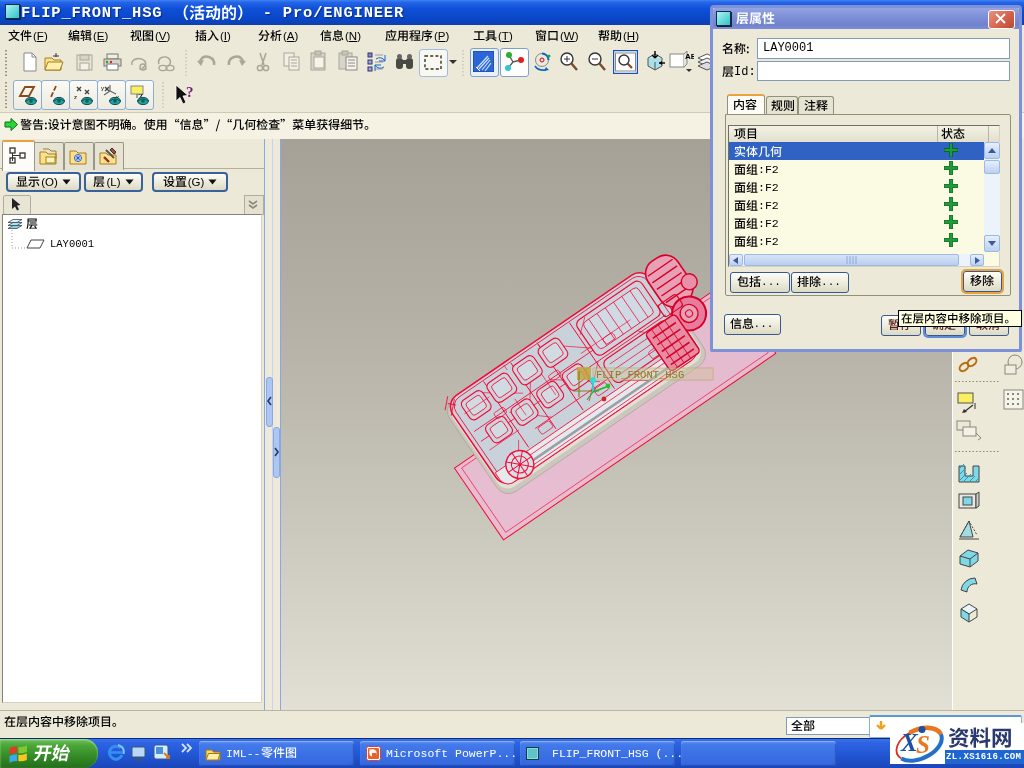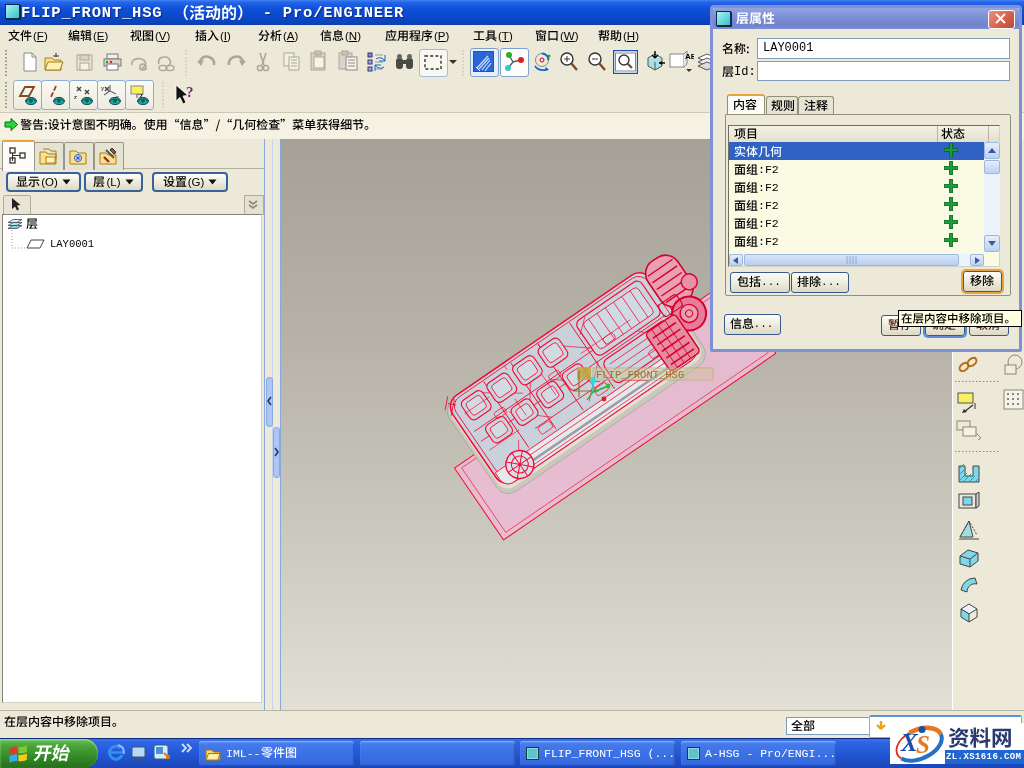--- a/index.html
+++ b/index.html
@@ -581,36 +581,39 @@
 <div class="flex" style="left:205px;top:741px;height:25px;color:#fff;font-size:11.5px;font-family:'Liberation Mono',monospace">
       <svg width="16" height="14" viewBox="0 0 16 14">
         <path d="M1 3h6l1.5 2H15v8H1z" fill="#FFD861" stroke="#A07818"></path>
         <path d="M1 13 L3.5 6.5 H15 L13 13z" fill="#FFEFA8" stroke="#A07818"></path>
       </svg>
       <span style="margin-left:5px">IML--<svg style="display:inline-block;vertical-align:-2px" width="36.0" height="13.4" viewBox="0 -11.0 36.0 13.4">
           <path d="M1.6 -9.7H10.4V-8.9H1.6ZM2.3 -7.0H4.9V-6.4H2.3ZM2.1 -5.8H4.9V-5.1H2.1ZM7.0 -5.8H9.9V-5.1H7.0ZM7.0 -7.0H9.6V-6.4H7.0ZM5.4 -9.3H6.5V-5.7H5.4ZM0.8 -8.3H11.2V-6.1H10.1V-7.6H1.8V-6.1H0.8ZM9.1 -2.6H9.3L9.5 -2.7L10.2 -2.2Q9.7 -1.7 9.1 -1.2Q8.4 -0.8 7.7 -0.4Q6.9 -0.0 6.4 0.2Q6.2 0.1 6.0 -0.1Q5.8 -0.4 5.7 -0.5Q6.1 -0.7 6.6 -0.9Q7.1 -1.1 7.6 -1.4Q8.1 -1.6 8.5 -1.9Q8.9 -2.2 9.1 -2.4ZM3.3 -0.6 3.8 -1.3Q4.4 -1.2 5.0 -1.0Q5.7 -0.8 6.4 -0.6Q7.1 -0.3 7.7 -0.1Q8.3 0.1 8.7 0.3L8.3 1.1Q7.9 0.9 7.3 0.7Q6.7 0.5 6.0 0.2Q5.3 -0.0 4.6 -0.2Q3.9 -0.4 3.3 -0.6ZM2.0 -2.6H9.4V-1.8H2.0ZM5.1 -3.5 5.7 -4.0Q6.0 -3.8 6.4 -3.5Q6.7 -3.2 6.8 -3.0L6.1 -2.4Q6.0 -2.6 5.7 -3.0Q5.4 -3.3 5.1 -3.5ZM6.4 -4.9Q6.9 -4.7 7.5 -4.5Q8.2 -4.3 8.9 -4.1Q9.6 -3.9 10.3 -3.7Q11.1 -3.6 11.7 -3.5Q11.6 -3.4 11.5 -3.2Q11.3 -3.0 11.2 -2.9Q11.1 -2.7 11.0 -2.6Q10.4 -2.7 9.7 -2.9Q8.9 -3.1 8.2 -3.3Q7.5 -3.6 6.8 -3.8Q6.1 -4.1 5.6 -4.4ZM6.1 -5.5 7.0 -5.0Q6.2 -4.5 5.2 -4.0Q4.2 -3.5 3.1 -3.1Q2.0 -2.8 1.0 -2.5Q0.9 -2.7 0.7 -2.9Q0.5 -3.2 0.3 -3.4Q1.1 -3.5 1.9 -3.7Q2.7 -4.0 3.5 -4.2Q4.3 -4.5 5.0 -4.8Q5.6 -5.2 6.1 -5.5Z M19.2 -10.0H20.3V1.0H19.2ZM17.1 -9.5 18.2 -9.3Q18.0 -8.5 17.8 -7.6Q17.6 -6.8 17.3 -6.1Q17.0 -5.4 16.6 -4.9Q16.5 -5.0 16.3 -5.1Q16.2 -5.2 16.0 -5.3Q15.8 -5.4 15.7 -5.5Q16.0 -5.9 16.3 -6.6Q16.6 -7.3 16.8 -8.0Q17.0 -8.7 17.1 -9.5ZM17.4 -7.7H23.0V-6.6H17.1ZM15.8 -4.2H23.5V-3.1H15.8ZM15.1 -10.1 16.2 -9.8Q15.8 -8.7 15.3 -7.7Q14.8 -6.7 14.2 -5.8Q13.6 -4.9 12.9 -4.3Q12.9 -4.4 12.8 -4.6Q12.7 -4.8 12.5 -5.1Q12.4 -5.3 12.3 -5.4Q12.9 -6.0 13.4 -6.7Q13.9 -7.5 14.3 -8.3Q14.8 -9.2 15.1 -10.1ZM13.9 -6.9 15.0 -8.0 15.0 -8.0V1.0H13.9Z M24.9 -9.6H35.1V1.0H33.9V-8.6H26.0V1.0H24.9ZM25.6 -0.5H34.6V0.5H25.6ZM28.4 -3.3 28.9 -3.9Q29.4 -3.9 29.9 -3.7Q30.5 -3.6 30.9 -3.4Q31.4 -3.2 31.8 -3.0L31.3 -2.3Q31.0 -2.5 30.5 -2.7Q30.0 -2.9 29.4 -3.0Q28.9 -3.2 28.4 -3.3ZM28.9 -8.5 29.9 -8.2Q29.5 -7.6 29.1 -7.1Q28.6 -6.6 28.1 -6.2Q27.6 -5.7 27.1 -5.4Q27.0 -5.5 26.9 -5.6Q26.7 -5.7 26.6 -5.9Q26.4 -6.0 26.3 -6.1Q27.1 -6.5 27.8 -7.1Q28.5 -7.8 28.9 -8.5ZM32.1 -7.5H32.3L32.5 -7.6L33.1 -7.2Q32.7 -6.5 31.9 -5.8Q31.2 -5.2 30.3 -4.7Q29.4 -4.3 28.5 -3.9Q27.6 -3.6 26.6 -3.3Q26.6 -3.5 26.5 -3.6Q26.4 -3.8 26.3 -4.0Q26.2 -4.1 26.1 -4.3Q27.0 -4.4 27.9 -4.7Q28.8 -5.0 29.6 -5.4Q30.5 -5.8 31.1 -6.3Q31.7 -6.8 32.1 -7.4ZM28.5 -6.8Q29.1 -6.2 29.9 -5.7Q30.8 -5.2 31.8 -4.9Q32.8 -4.5 33.9 -4.3Q33.7 -4.2 33.5 -3.9Q33.3 -3.7 33.2 -3.5Q32.2 -3.7 31.1 -4.1Q30.1 -4.6 29.2 -5.1Q28.3 -5.7 27.7 -6.4ZM28.8 -7.5H32.4V-6.7H28.2ZM27.3 -1.8 27.8 -2.5Q28.4 -2.4 29.1 -2.3Q29.7 -2.2 30.4 -2.1Q31.0 -1.9 31.6 -1.8Q32.2 -1.6 32.7 -1.5L32.1 -0.7Q31.6 -0.9 30.7 -1.1Q29.9 -1.3 29.0 -1.5Q28.1 -1.7 27.3 -1.8Z" fill="#fff"></path>
         </svg></span>
     </div>
 <div class="abs" style="left:360px;top:741px;width:155px;height:25px;border-radius:3px;background:linear-gradient(180deg,#5b8df2 0%,#4379ea 15%,#3a6fe4 60%,#3567df 100%);box-shadow:inset 0 1px 1px #8ab0f8,inset -1px -1px 1px #2450b0"></div>
+<div class="flex" style="left:366px;top:741px;height:25px;color:#fff;font-size:11.5px;font-family:'Liberation Mono',monospace">
+      <svg width="15" height="15" viewBox="0 0 15 15">
+        <rect x="0.5" y="0.5" width="14" height="14" rx="2" fill="#fff" stroke="#c44"></rect>
+        <rect x="2" y="2" width="11" height="11" rx="1" fill="#E8622C"></rect>
+        <circle cx="7" cy="7" r="3.6" fill="#fff"></circle>
+        <rect x="6" y="7" width="4.4" height="4" fill="#E8622C"></rect>
+        <rect x="3" y="3" width="5" height="4" fill="#fff" opacity="0.5"></rect>
+      </svg>
+      <span style="margin-left:5px">Microsoft PowerP...</span>
+    </div>
 <div class="abs" style="left:520px;top:741px;width:155px;height:25px;border-radius:3px;background:linear-gradient(180deg,#5b8df2 0%,#4379ea 15%,#3a6fe4 60%,#3567df 100%);box-shadow:inset 0 1px 1px #8ab0f8,inset -1px -1px 1px #2450b0"></div>
 <div class="flex" style="left:526px;top:741px;height:25px;color:#fff;font-size:11.5px;font-family:'Liberation Mono',monospace">
       <svg width="13" height="13" viewBox="0 0 13 13">
         <rect x="0.5" y="0.5" width="12" height="12" fill="#8ed8dc" stroke="#12403c"></rect>
         <rect x="2" y="2" width="9" height="9" fill="#5ec4cc"></rect>
       </svg>
-      <span style="margin-left:5px">FLIP_FRONT_HSG (...</span>
+      <span style="margin-left:13px">FLIP_FRONT_HSG (...</span>
     </div>
 <div class="abs" style="left:681px;top:741px;width:155px;height:25px;border-radius:3px;background:linear-gradient(180deg,#5b8df2 0%,#4379ea 15%,#3a6fe4 60%,#3567df 100%);box-shadow:inset 0 1px 1px #8ab0f8,inset -1px -1px 1px #2450b0"></div>
-<div class="flex" style="left:687px;top:741px;height:25px;color:#fff;font-size:11.5px;font-family:'Liberation Mono',monospace">
-      <svg width="13" height="13" viewBox="0 0 13 13">
-        <rect x="0.5" y="0.5" width="12" height="12" fill="#8ed8dc" stroke="#12403c"></rect>
-        <rect x="2" y="2" width="9" height="9" fill="#5ec4cc"></rect>
-      </svg>
-      <span style="margin-left:5px">A-HSG - Pro/ENGI...</span>
-    </div>
 <div class="abs" style="left:710px;top:5px;width:312px;height:347px;background:#ECE9D8;border:3px solid #7E90D8;border-radius:4px 4px 2px 2px;box-sizing:border-box"></div>
 <div class="abs" style="left:713px;top:8px;width:306px;height:21px;background:linear-gradient(180deg,#93A4E0 0%,#8295DA 30%,#7082CE 80%,#7C8ED4 100%);border-radius:2px 2px 0 0"></div>
 <div class="abs" style="left:716px;top:11px;width:13px;height:13px;background:linear-gradient(135deg,#aef2f2,#2fc4c8);border:1px solid #0a2a50;box-shadow:1px 1px 0 #223"></div>
 <div class="flex" style="left:736px;top:10px;height:17px">
       <svg width="39.0" height="14.6" viewBox="0 -12.0 39.0 14.6" style="overflow:visible">
         <path d="M1.5 -10.5H3.1V-6.7Q3.1 -5.8 3.0 -4.8Q3.0 -3.8 2.8 -2.7Q2.7 -1.7 2.4 -0.7Q2.1 0.3 1.7 1.1Q1.5 1.0 1.3 0.8Q1.0 0.7 0.7 0.6Q0.5 0.4 0.3 0.3Q0.7 -0.4 0.9 -1.3Q1.2 -2.2 1.3 -3.1Q1.4 -4.1 1.4 -5.0Q1.5 -5.9 1.5 -6.6ZM2.6 -10.5H11.7V-6.8H2.6V-8.1H10.2V-9.2H2.6ZM4.0 -6.0H11.4V-4.6H4.0ZM3.3 -3.7H12.3V-2.3H3.3ZM8.9 -1.8 10.2 -2.3Q10.5 -1.9 10.9 -1.3Q11.2 -0.8 11.5 -0.3Q11.8 0.2 12.0 0.6L10.6 1.3Q10.4 0.9 10.1 0.4Q9.8 -0.2 9.5 -0.7Q9.2 -1.3 8.9 -1.8ZM4.0 1.1Q4.0 1.0 3.9 0.7Q3.8 0.5 3.7 0.2Q3.6 -0.1 3.5 -0.2Q3.7 -0.3 3.8 -0.4Q4.0 -0.6 4.2 -0.8Q4.3 -0.9 4.5 -1.1Q4.6 -1.4 4.8 -1.7Q5.0 -2.0 5.2 -2.4Q5.4 -2.8 5.6 -3.2L7.3 -2.8Q7.0 -2.2 6.6 -1.6Q6.2 -1.0 5.8 -0.5Q5.4 -0.0 5.0 0.4V0.4Q5.0 0.4 4.8 0.5Q4.7 0.6 4.5 0.7Q4.3 0.8 4.2 0.9Q4.0 1.0 4.0 1.1ZM4.0 1.1 4.0 0.0 4.8 -0.4 10.4 -0.8Q10.5 -0.5 10.6 -0.2Q10.7 0.2 10.7 0.4Q9.1 0.6 8.0 0.6Q6.9 0.7 6.2 0.8Q5.5 0.9 5.1 0.9Q4.7 1.0 4.4 1.0Q4.2 1.1 4.0 1.1Z M14.7 -10.5H16.2V-6.7Q16.2 -5.8 16.1 -4.8Q16.1 -3.8 15.9 -2.7Q15.8 -1.7 15.5 -0.7Q15.2 0.3 14.7 1.1Q14.5 1.0 14.3 0.8Q14.0 0.7 13.8 0.5Q13.5 0.4 13.3 0.3Q13.8 -0.4 14.1 -1.3Q14.3 -2.2 14.5 -3.1Q14.6 -4.1 14.6 -5.0Q14.7 -5.9 14.7 -6.7ZM15.6 -10.5H24.7V-7.4H15.6V-8.6H23.2V-9.3H15.6ZM19.9 -6.8H21.3V-0.4H19.9ZM18.3 -4.6V-4.0H22.9V-4.6ZM16.9 -5.5H24.3V-3.2H16.9ZM16.4 -2.7H24.3V-1.7H17.8V1.2H16.4ZM23.5 -2.7H24.9V-0.0Q24.9 0.4 24.8 0.6Q24.7 0.9 24.4 1.0Q24.2 1.1 23.8 1.1Q23.3 1.2 22.8 1.2Q22.8 0.9 22.7 0.6Q22.6 0.3 22.5 0.1Q22.7 0.1 23.0 0.1Q23.2 0.1 23.3 0.1Q23.4 0.1 23.5 0.1Q23.5 0.1 23.5 -0.0ZM18.1 -0.8Q19.0 -0.9 20.2 -0.9Q21.3 -1.0 22.6 -1.0L22.6 -0.0Q21.4 0.1 20.3 0.1Q19.1 0.2 18.2 0.2ZM23.4 -7.4 24.3 -6.5Q23.6 -6.3 22.7 -6.2Q21.8 -6.1 20.8 -6.0Q19.9 -5.9 18.9 -5.9Q17.9 -5.9 17.0 -5.9Q17.0 -6.1 16.9 -6.4Q16.8 -6.6 16.7 -6.8Q17.6 -6.8 18.5 -6.9Q19.5 -6.9 20.4 -7.0Q21.3 -7.0 22.0 -7.1Q22.8 -7.2 23.4 -7.4ZM21.7 -1.4 22.6 -1.6Q22.8 -1.3 22.9 -1.0Q23.0 -0.6 23.1 -0.3Q23.2 -0.0 23.3 0.2L22.4 0.5Q22.3 0.2 22.2 -0.1Q22.1 -0.4 22.0 -0.7Q21.8 -1.1 21.7 -1.4Z M27.9 -11.0H29.5V1.2H27.9ZM26.8 -8.5 28.0 -8.4Q27.9 -7.8 27.8 -7.2Q27.8 -6.5 27.6 -5.9Q27.5 -5.2 27.4 -4.7L26.2 -5.1Q26.4 -5.6 26.5 -6.2Q26.6 -6.8 26.7 -7.4Q26.8 -8.0 26.8 -8.5ZM29.2 -8.4 30.2 -8.9Q30.5 -8.4 30.8 -7.8Q31.0 -7.2 31.1 -6.8L30.0 -6.3Q29.9 -6.6 29.8 -6.9Q29.7 -7.3 29.5 -7.7Q29.4 -8.1 29.2 -8.4ZM31.7 -10.4 33.2 -10.2Q33.0 -9.3 32.8 -8.3Q32.6 -7.4 32.3 -6.6Q32.1 -5.7 31.7 -5.1Q31.6 -5.2 31.3 -5.4Q31.1 -5.5 30.8 -5.6Q30.5 -5.8 30.3 -5.8Q30.7 -6.4 30.9 -7.1Q31.2 -7.9 31.4 -8.7Q31.6 -9.6 31.7 -10.4ZM32.1 -8.4H38.1V-6.9H31.7ZM33.9 -11.0H35.5V0.1H33.9ZM31.4 -4.8H37.8V-3.3H31.4ZM30.4 -0.7H38.5V0.7H30.4Z" fill="#fff"></path>
       </svg>
     </div>
 <div class="abs" style="left:988px;top:10px;width:25px;height:17px;border:1px solid #fff;border-radius:3px;background:linear-gradient(135deg,#E8927E,#D4604A 60%,#B84834)"></div>
 <svg class="abs" style="left:993px;top:13px;" width="15" height="11" viewBox="0 0 15 11">

